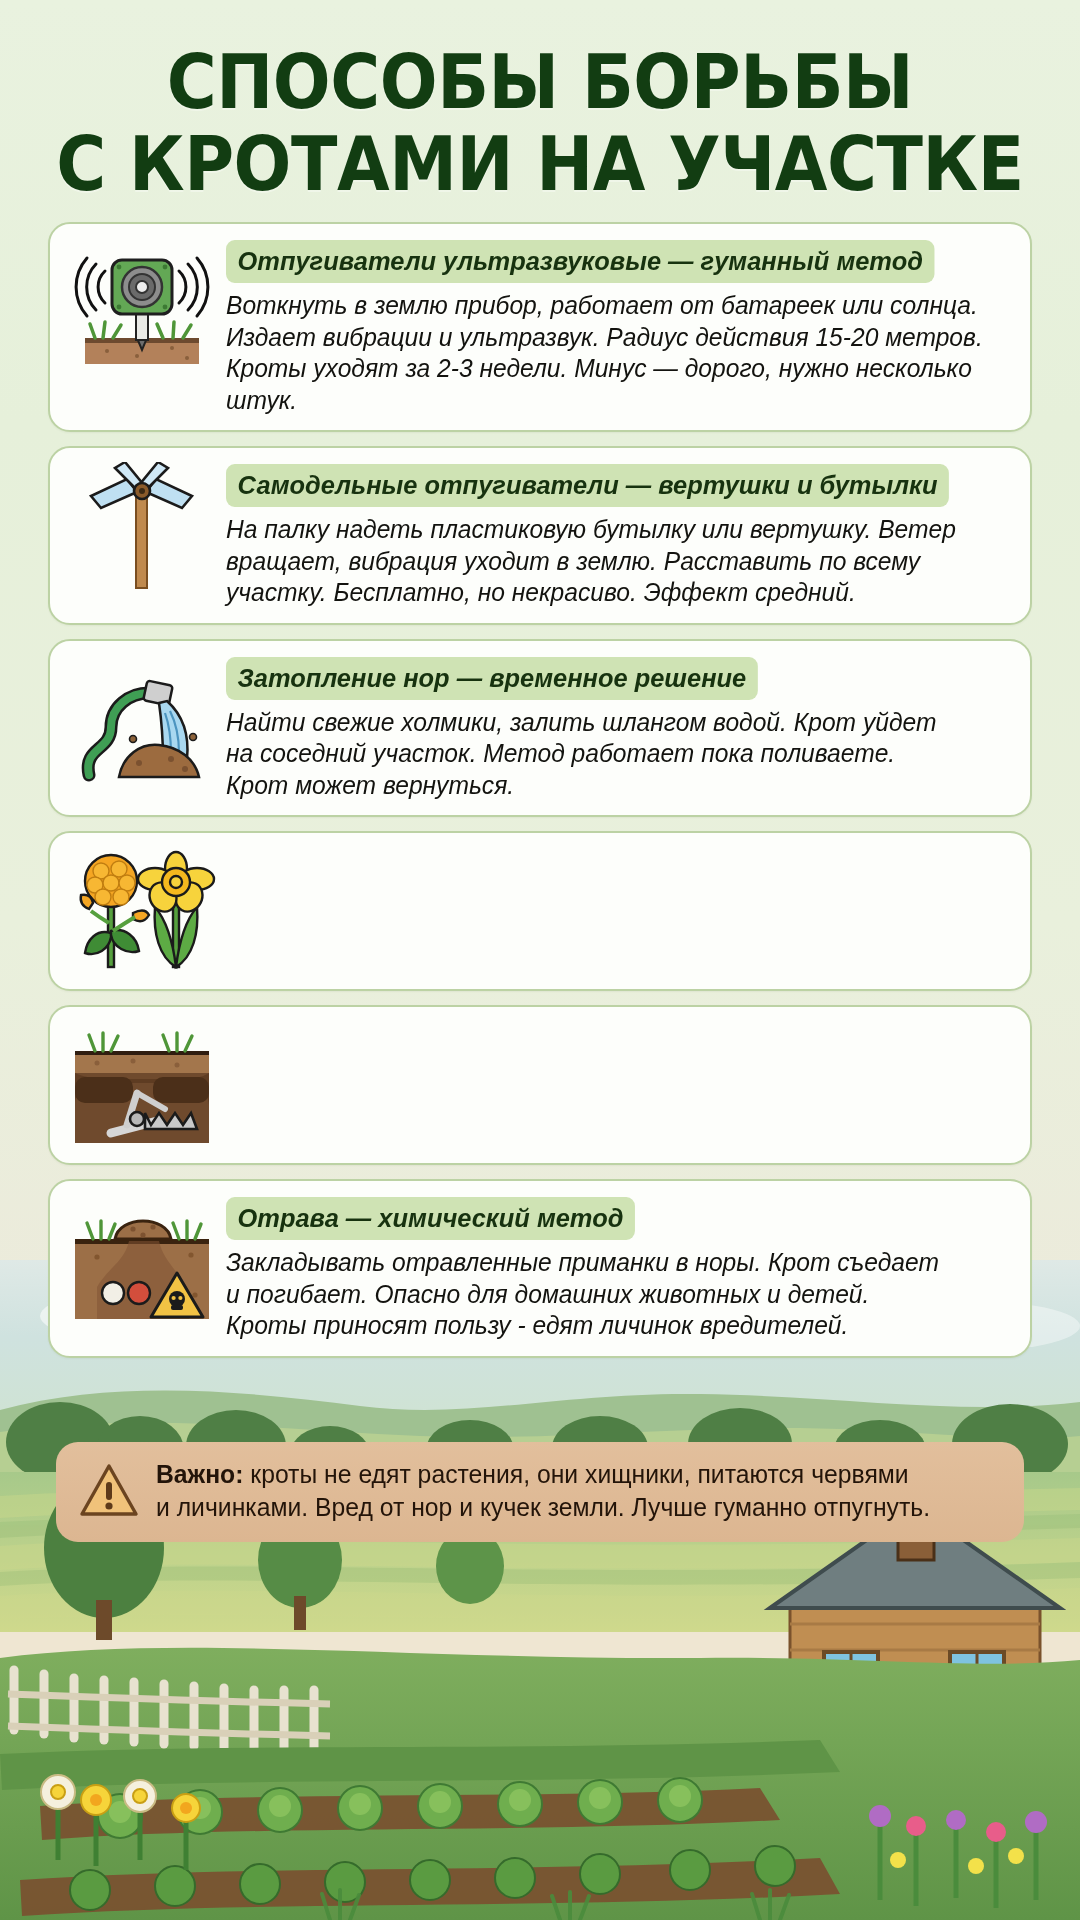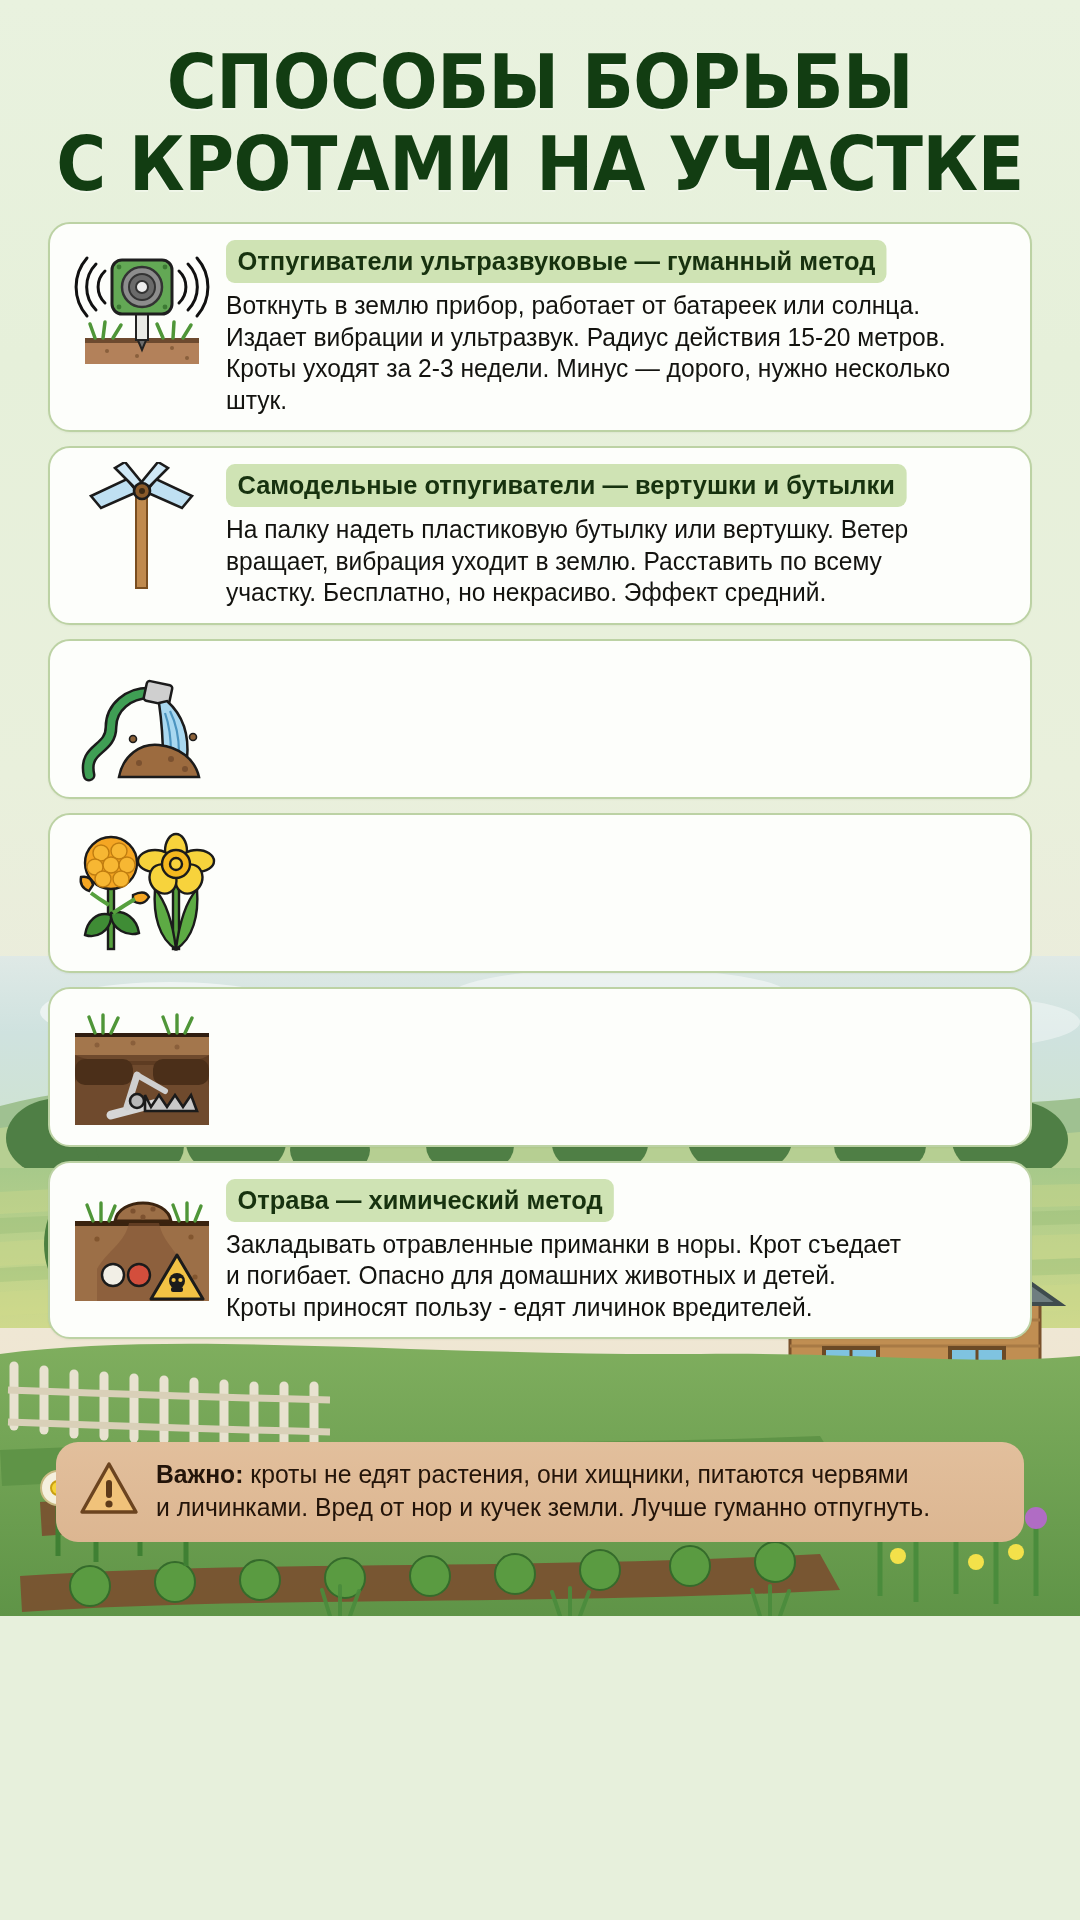--- a/index.html
+++ b/index.html
@@ -7,21 +7,21 @@
   body {
     font-family: "Liberation Sans", "DejaVu Sans", sans-serif;
     background: #e7f0dc;
     position: relative;
     overflow: hidden;
   }
 
   .poster {
     position: relative;
     width: 1080px;
-    height: 1616px;
+    height: 1920px;
     background: linear-gradient(180deg, #e9f2df 0%, #e6f0da 22%, #e9f0dc 48%, #eceadb 70%, #efe8d6 80%, #efe6d2 85%);
     overflow: hidden;
   }
 
   
   .title-block {
     position: absolute;
     top: 44px;
     left: 0;
     width: 1080px;
@@ -64,21 +64,21 @@
     min-width: 152px;
     height: 128px;
     margin-right: 8px;
     position: relative;
     display: flex;
     align-items: center;
     justify-content: center;
     flex: 0 0 152px;
   }
   .icon-box svg { display:block; }
-  .card-body { flex: 1 1 auto; padding-top: 2px; }
+  .card-body { flex: 1 1 auto; padding-top: 2px; font-style: italic; }
 
   .pill {
     display: inline-block;
     background: #cfe3b4;
     color: #17320f;
     font-weight: 700;
     font-size: 26.5px;
     line-height: 34px;
     padding: 4px 12px 5px 12px;
     border-radius: 9px;
@@ -101,21 +101,21 @@
   
   .warning {
     position: absolute;
     top: 1442px;
     left: 56px;
     width: 968px;
     background: linear-gradient(180deg,#e2bf9c 0%, #dcb691 100%);
     border-radius: 22px;
     padding: 16px 24px 18px 22px;
     display: flex;
-    align-items: center;
+    align-items: flex-end;
     z-index: 6;
   }
   .warn-icon { width: 66px; min-width: 66px; margin-right: 12px; }
   .warn-text {
     color: #231409;
     font-size: 25.5px;
     line-height: 33px;
     transform: scaleX(0.97);
     transform-origin: left center;
   }
@@ -231,20 +231,28 @@
           </g>
           <path d="M52 122 C56 100 74 88 92 90 C112 92 128 104 132 122 Z" fill="#9c6b3f" stroke="#1b1b1b" stroke-width="2.5"></path>
           <g fill="#7b5130">
               <circle cx="72" cy="108" r="3"></circle>
               <circle cx="104" cy="104" r="3"></circle>
               <circle cx="118" cy="114" r="3"></circle>
             </g>
           <circle cx="66" cy="84" r="3.5" fill="#8c6239" stroke="#1b1b1b" stroke-width="1.6"></circle>
           <circle cx="126" cy="82" r="3.5" fill="#8c6239" stroke="#1b1b1b" stroke-width="1.6"></circle>
         </svg>
+      </div>
+      <div class="card-body">
+        <div class="pill">Затопление нор — временное решение</div>
+        <div class="body-text">
+          <span>Найти свежие холмики, залить шлангом водой. Крот уйдет</span>
+          <span>на соседний участок. Метод работает пока поливаете.</span>
+          <span>Крот может вернуться.</span>
+        </div>
       </div>
     </div>
 
     <div class="card">
       <div class="icon-box">
         <svg width="150" height="128" viewBox="0 0 150 128">
           <g stroke="#1b1b1b" stroke-width="2.4">
             <path d="M44 40 q4 -32 0 0" fill="none"></path>
             <rect x="41" y="44" width="6" height="76" fill="#56a03e"></rect>
             <path d="M44 86 C30 82 20 92 18 106 C30 110 42 102 44 90 Z" fill="#3f8c35"></path>

